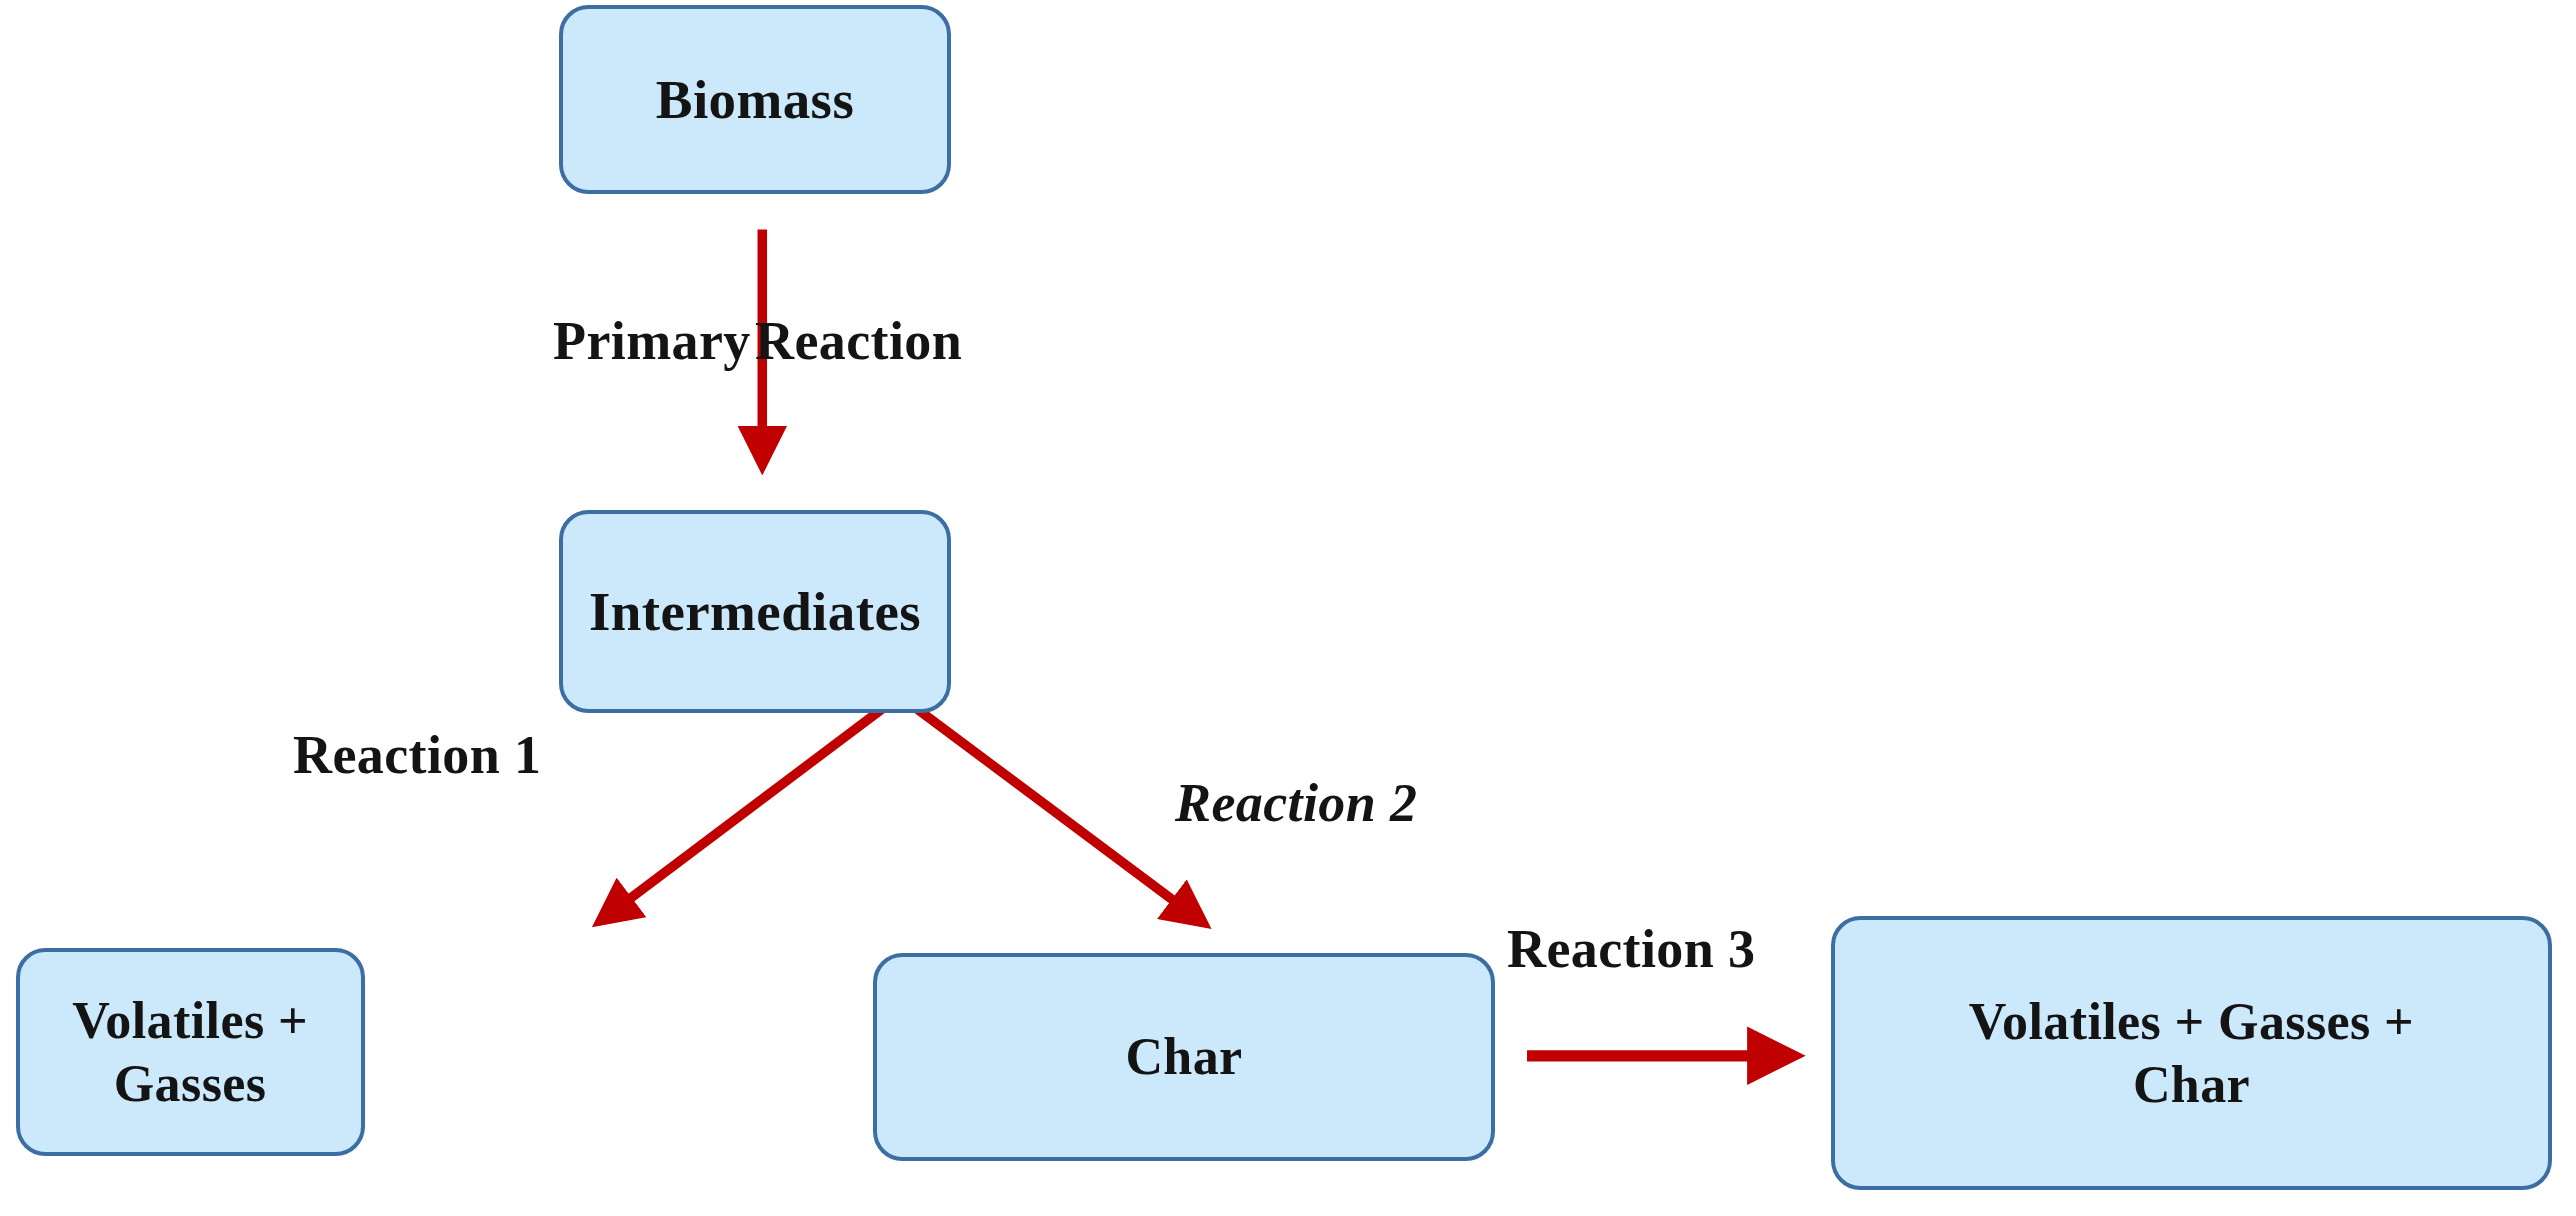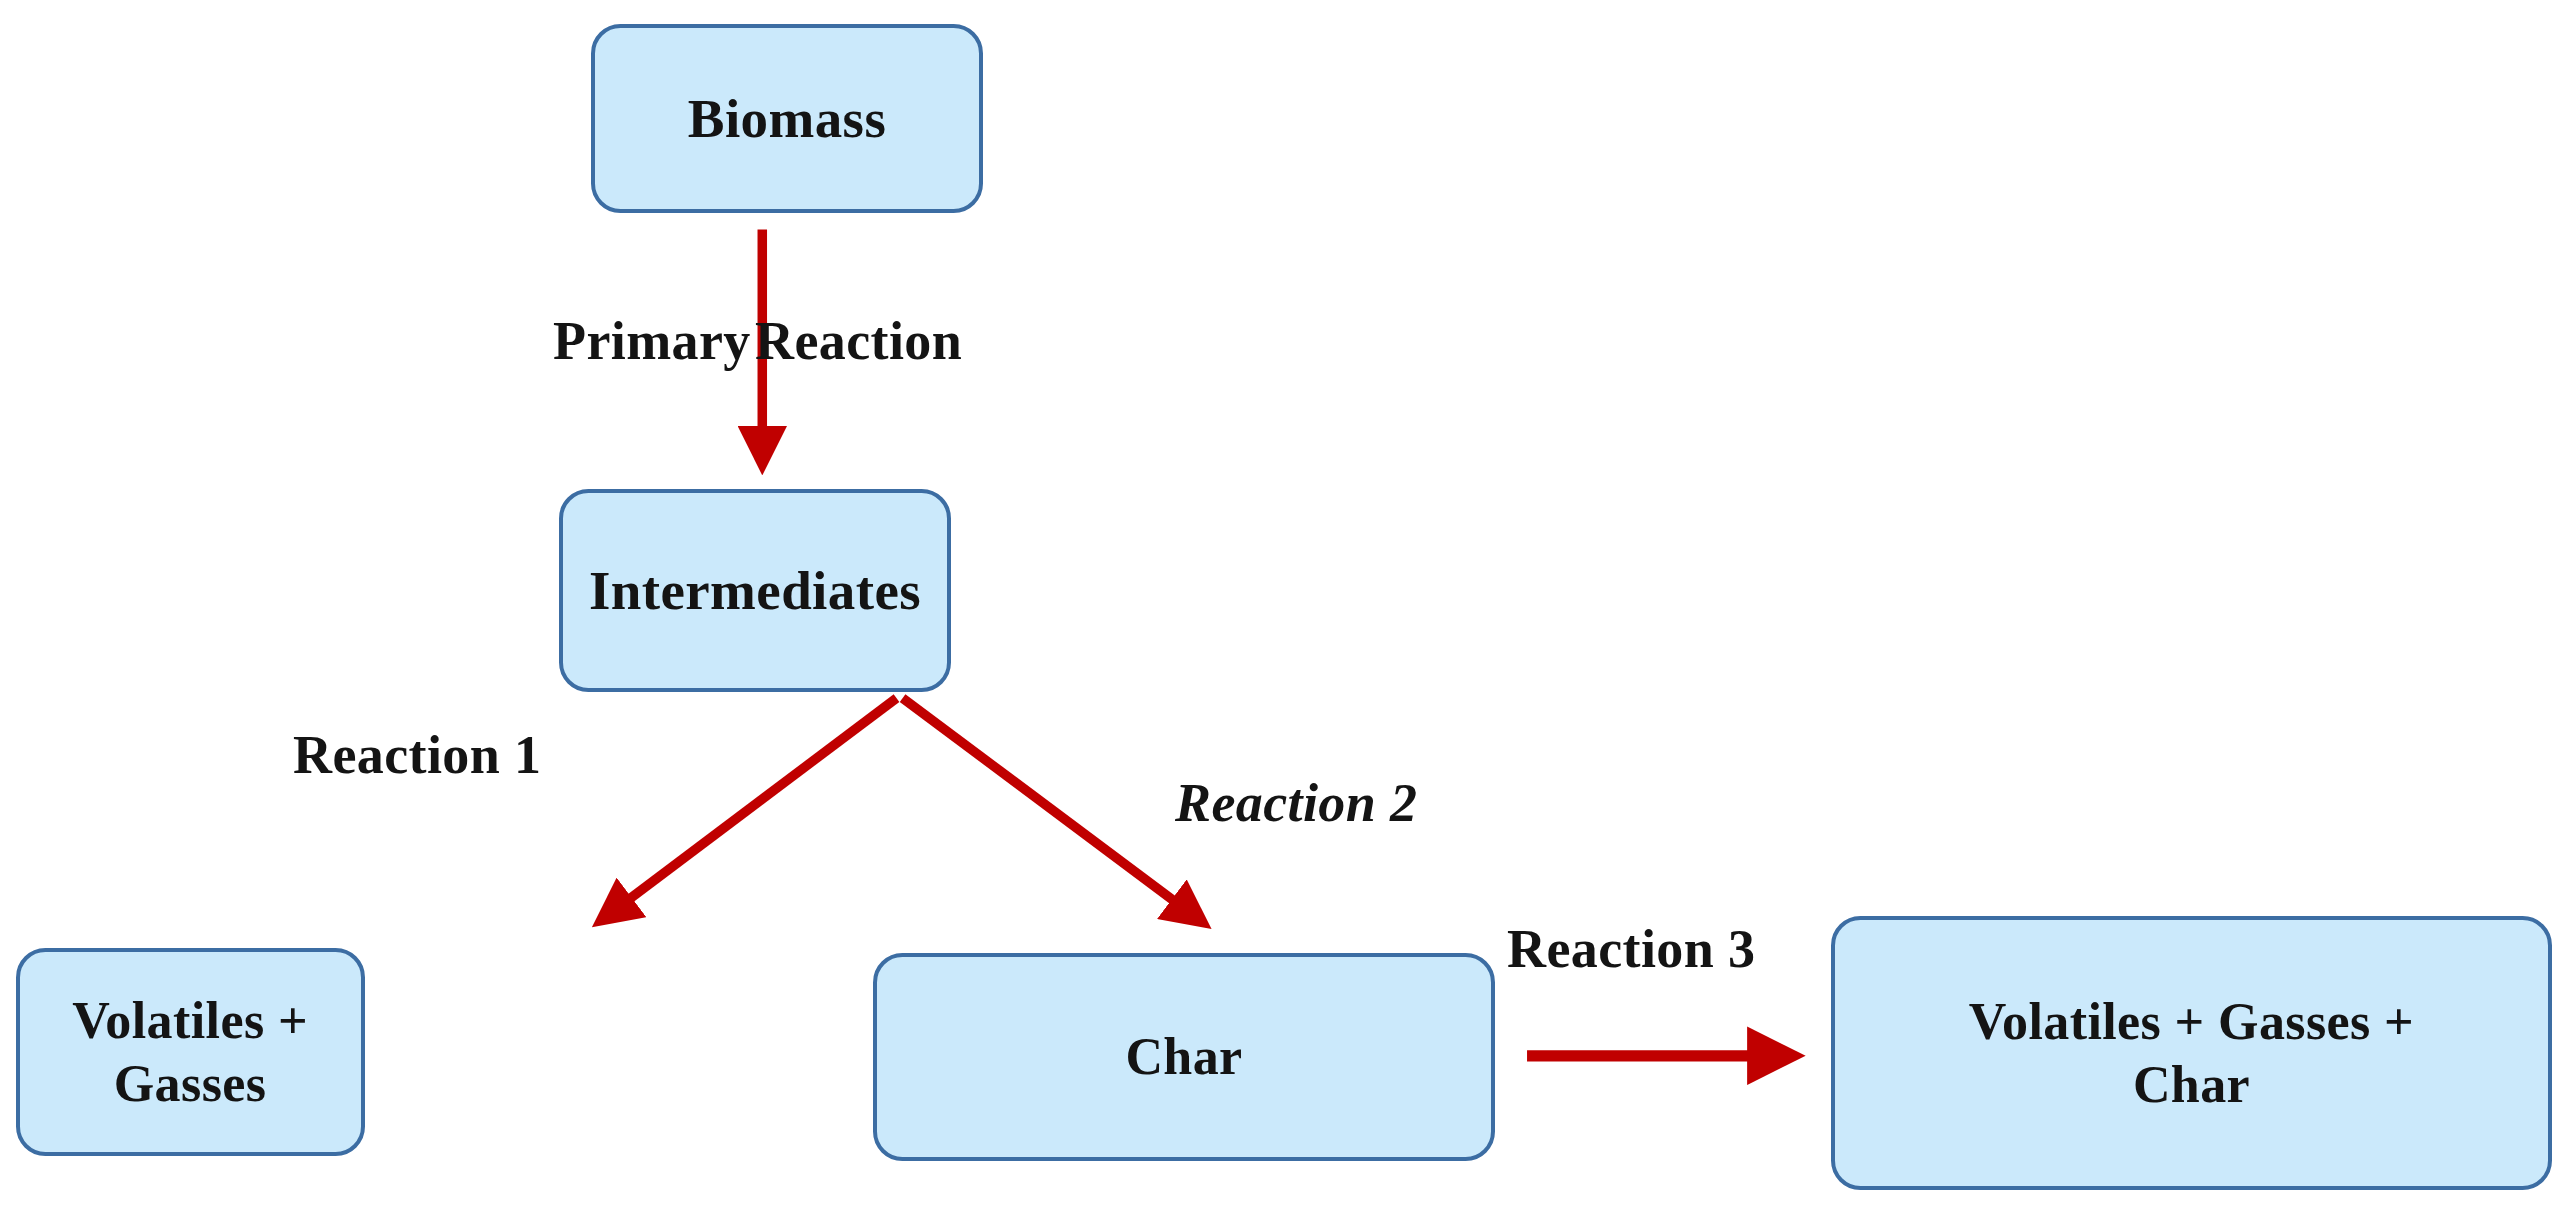--- a/index.html
+++ b/index.html
@@ -49,22 +49,22 @@
   .edge-label {
     position: absolute;
     color: #141414;
     font-weight: 700;
     white-space: nowrap;
     letter-spacing: 0.4px;
     line-height: 1;
   }
 
   
-  #node-biomass      { left: 559px;  top: 24px;   width: 392px; height: 189px; font-size: 55px; margin-left: 32px; }
-  #node-intermediates{ left: 559px;  top: 489px;  width: 392px; height: 203px; font-size: 55px; }
+  #node-biomass      { left: 559px;  top: 5px;   width: 392px; height: 189px; font-size: 55px; }
+  #node-intermediates{ left: 559px;  top: 510px;  width: 392px; height: 203px; font-size: 55px; }
   #node-volatiles    { left: 15.6px;   top: 948px; width: 349px; height: 208px; font-size: 52px; }
   #node-char         { left: 873px; top: 953px; width: 622px; height: 208px; font-size: 52px; }
   #node-volchar      { left: 1831px; top: 916px; width: 721px; height: 274px; font-size: 52px; }
 
   
   #label-primary  { left: 553px;  top: 314px;  font-size: 54px; font-family: Liberation Serif, serif; }
   #label-reaction { left: 755px;  top: 314px;  font-size: 54px; }
   #label-reaction-1 { left: 293px; top: 728px; font-size: 54px; }
   #label-reaction-2 { left: 1175px; top: 776px; font-size: 54px; font-style: italic; }
   #label-reaction-3 { left: 1507px; top: 922px; font-size: 54px; }

